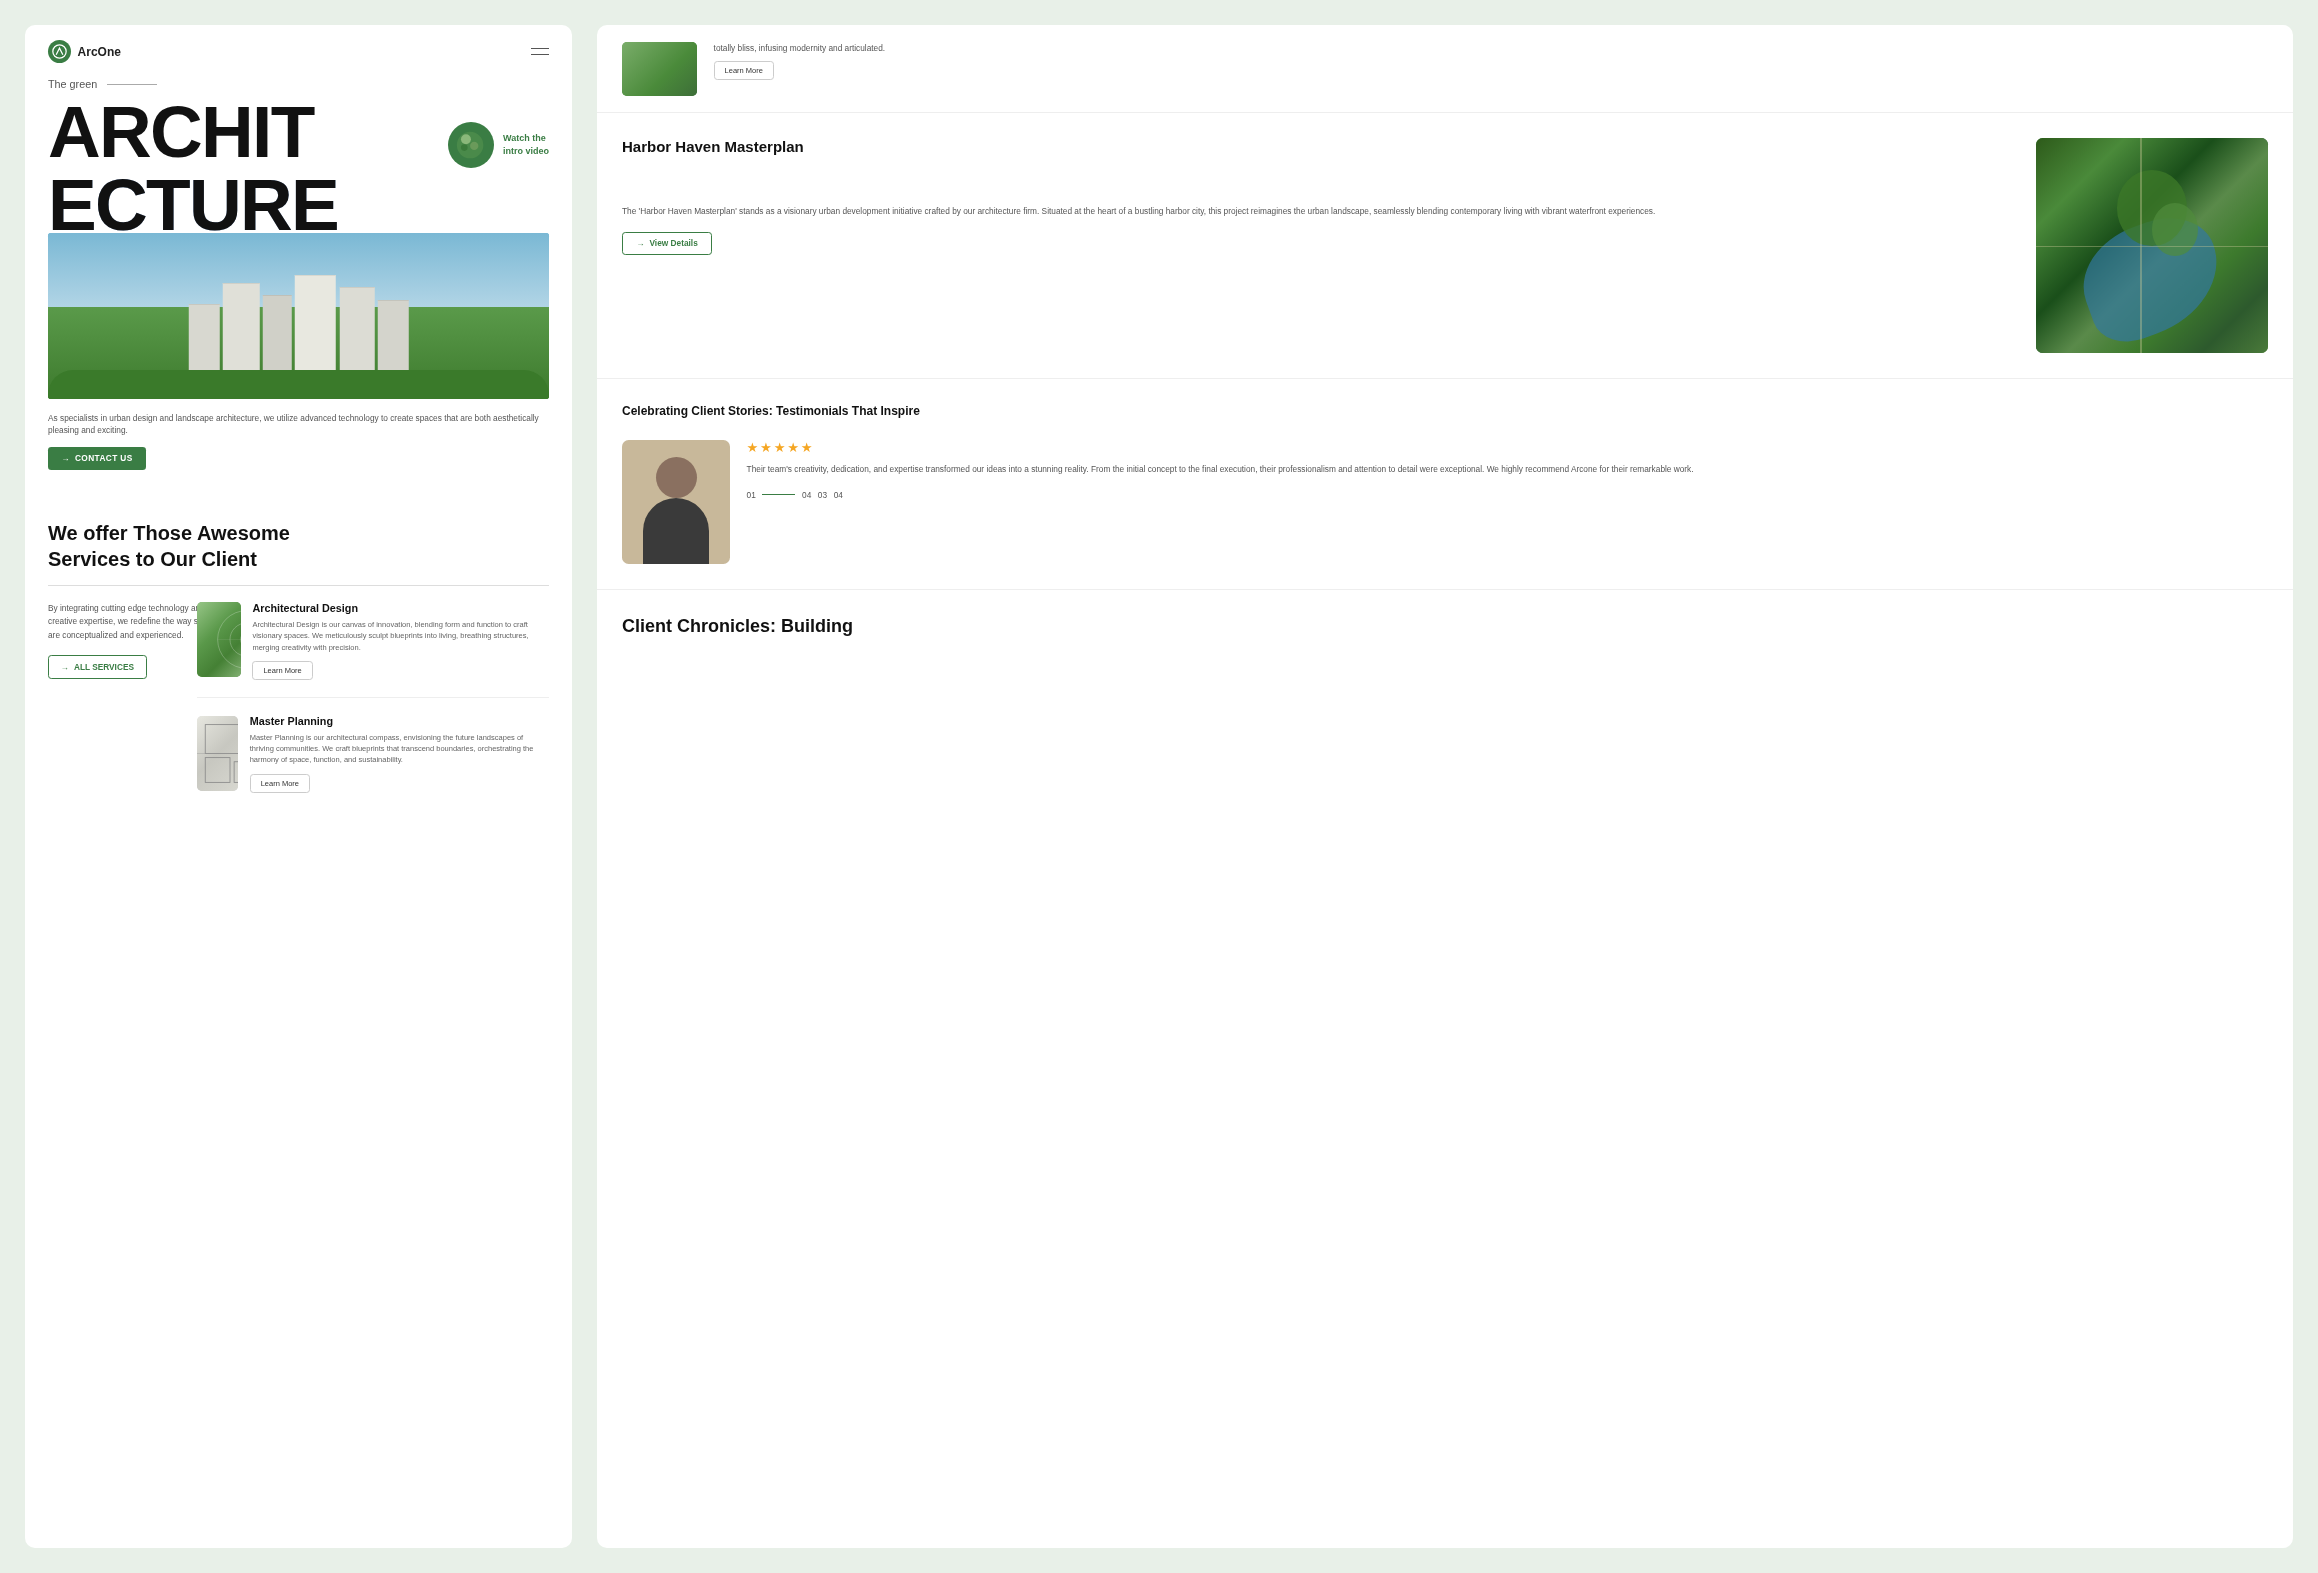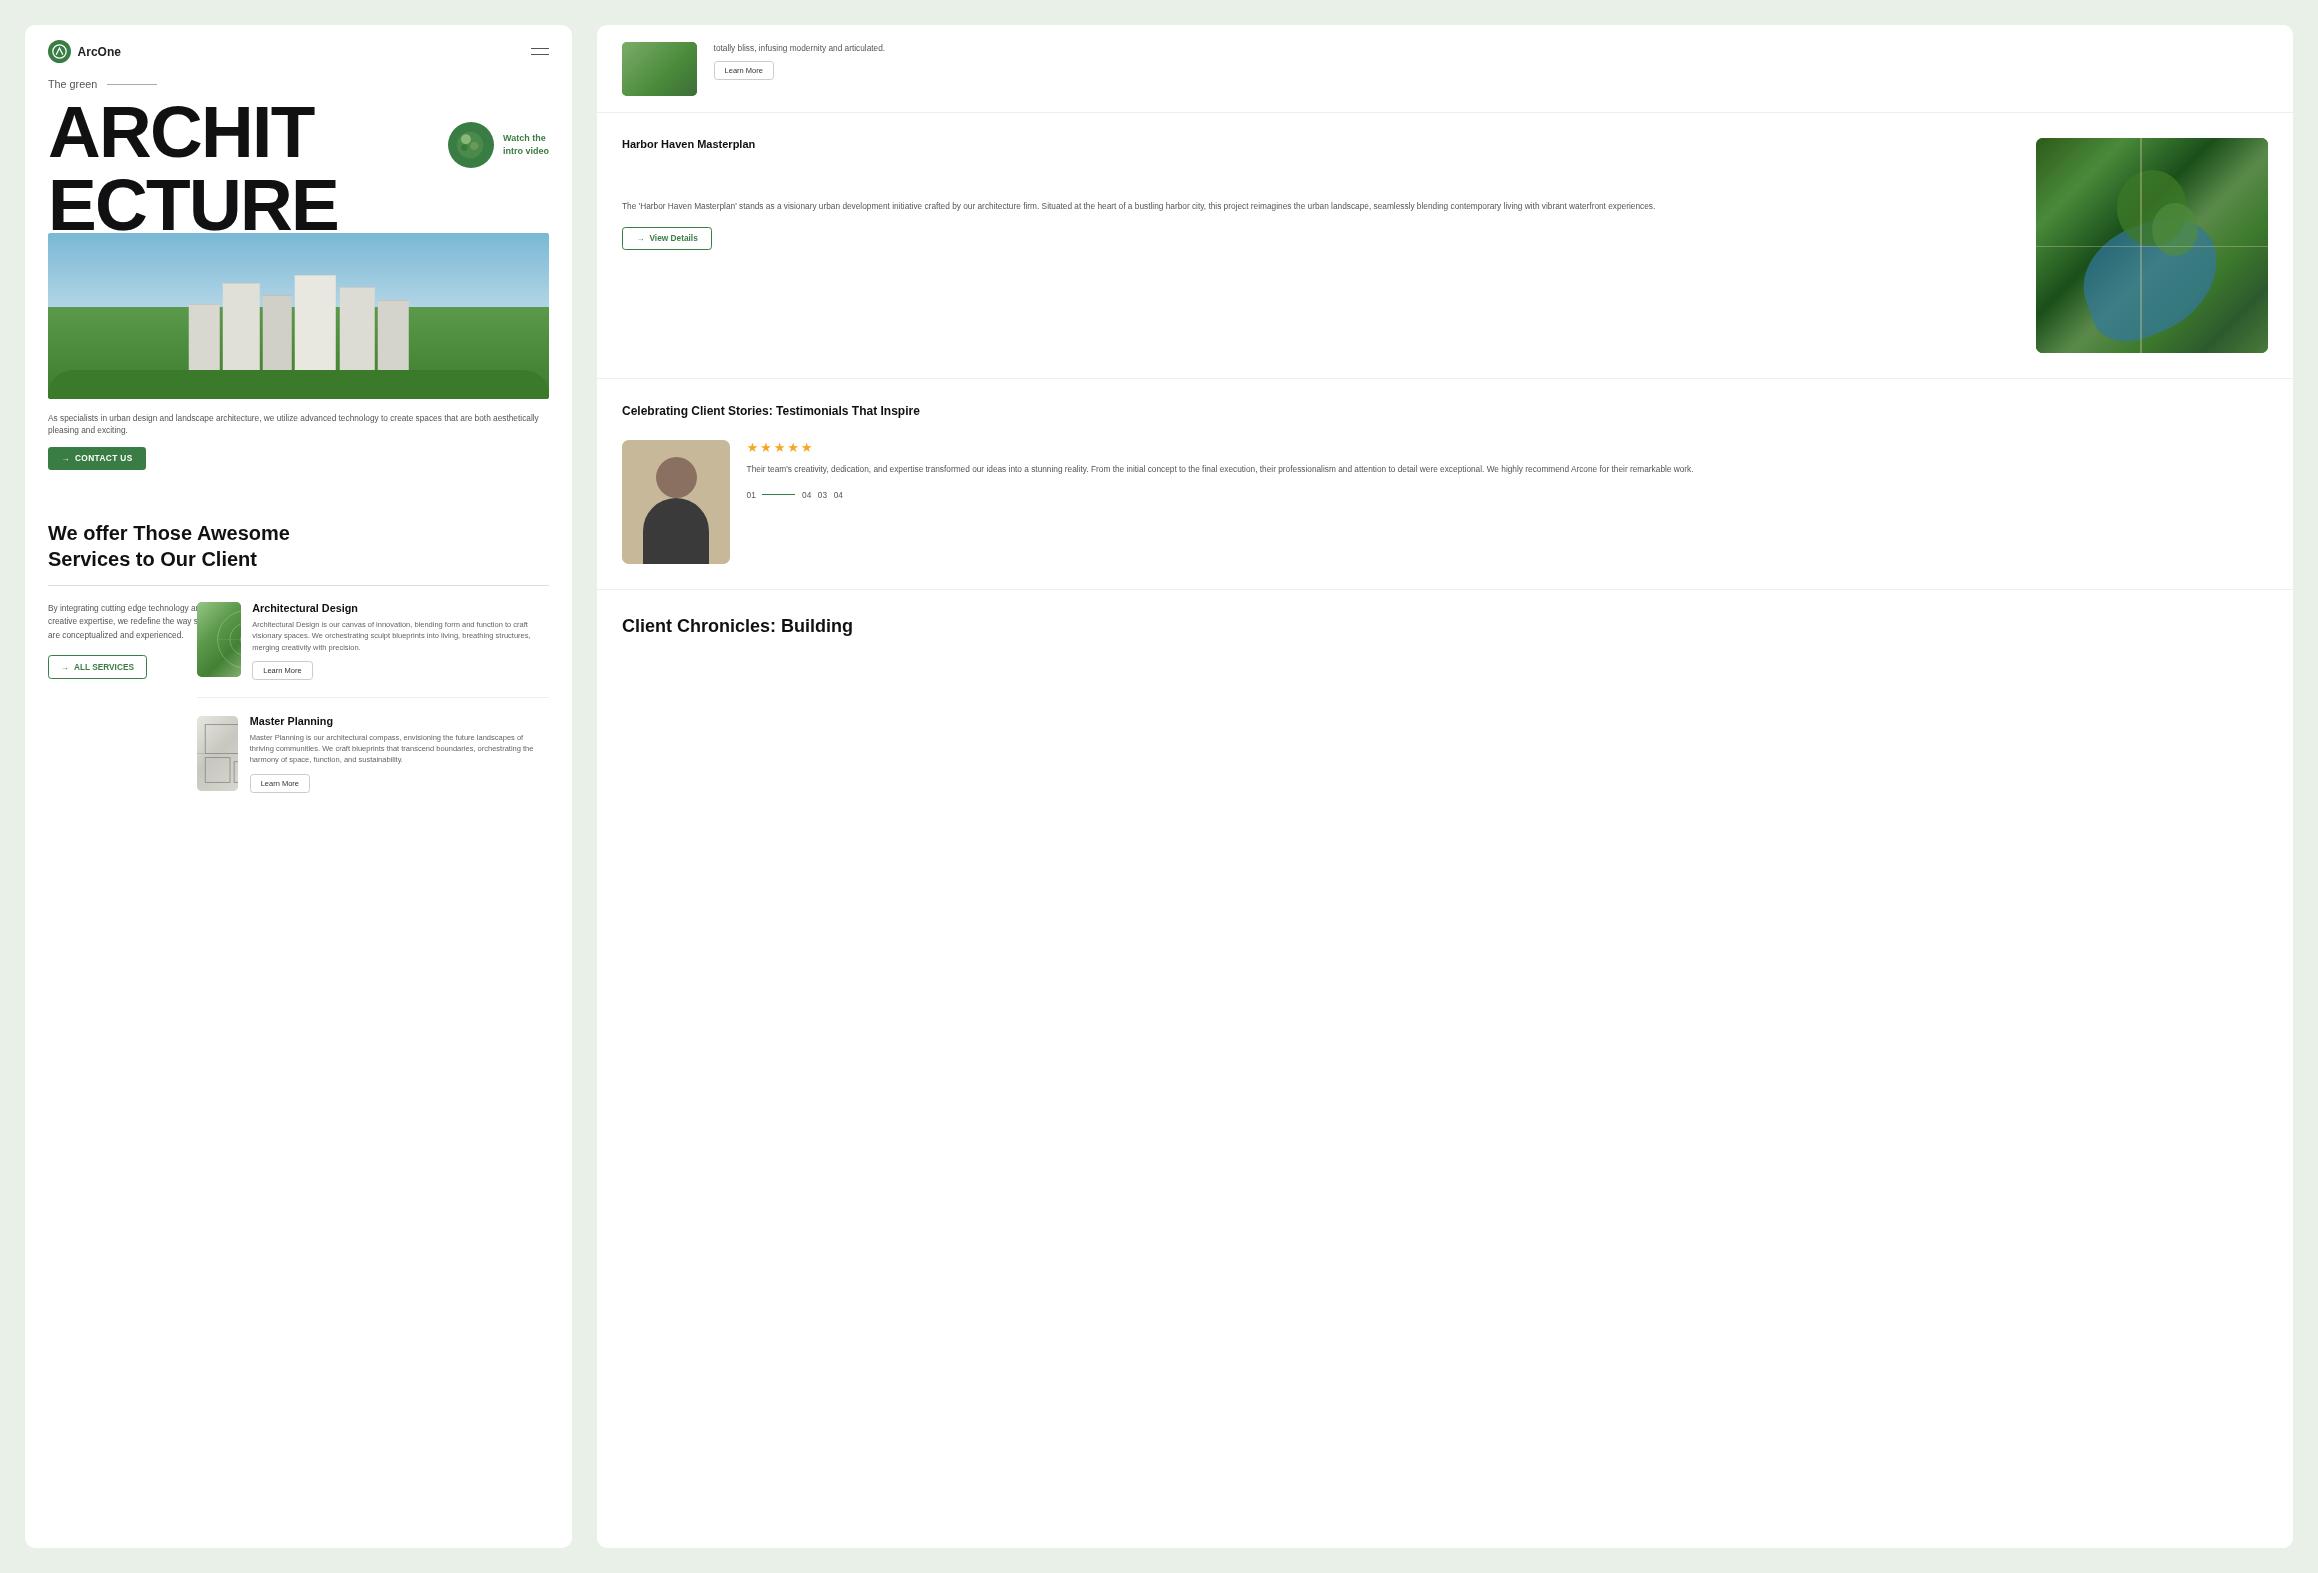--- a/index.html
+++ b/index.html
@@ -322,21 +322,21 @@
     }
     .project-card {
       display: flex;
       gap: 16.6px;
       align-items: flex-start;
     }
     .project-info {
       flex: 1;
     }
     .project-name {
-      font-size: 11px;
+      font-size: 15px;
       font-weight: 800;
       color: #111;
       margin-bottom: 50px;
     }
     .project-desc {
       font-size: 8.3px;
       color: #555;
       line-height: 1.6;
       margin-bottom: 13.2px;
     }
@@ -568,21 +568,21 @@
               <svg width="99" height="75" viewBox="0 0 120 90" style="position:absolute;top:0;left:0;">
                 <circle cx="60" cy="45" r="35" fill="none" stroke="rgba(255,255,255,0.3)" stroke-width="1"></circle>
                 <circle cx="60" cy="45" r="20" fill="none" stroke="rgba(255,255,255,0.3)" stroke-width="1"></circle>
                 <circle cx="60" cy="45" r="8" fill="rgba(255,255,255,0.2)"></circle>
                 <line x1="25" y1="45" x2="95" y2="45" stroke="rgba(255,255,255,0.2)" stroke-width="0.5"></line>
                 <line x1="60" y1="10" x2="60" y2="80" stroke="rgba(255,255,255,0.2)" stroke-width="0.5"></line>
               </svg>
             </div>
             <div>
               <div class="service-title">Architectural Design</div>
-              <p class="service-desc">Architectural Design is our canvas of innovation, blending form and function to craft visionary spaces. We orchestrating sculpt blueprints into living, breathing structures, merging creativity with precision.</p>
+              <p class="service-desc">Architectural Design is our canvas of innovation, blending form and function to craft visionary spaces. We meticulously sculpt blueprints into living, breathing structures, merging creativity with precision.</p>
               <button class="learn-more-btn">Learn More</button>
             </div>
           </div>
         </div>
 
         <div class="service-card">
           <div style="display:flex;gap:11.6px;align-items:center;">
             <div class="service-img-placeholder service-img-plan">
               <div style="position:absolute;top:0;left:0;right:0;bottom:0;background:linear-gradient(135deg,#e8e8e0 0%,#c8c8c0 50%,#d8d8d0 100%);opacity:0.9;"></div>
               <svg width="99" height="75" viewBox="0 0 120 90" style="position:absolute;top:0;left:0;">

